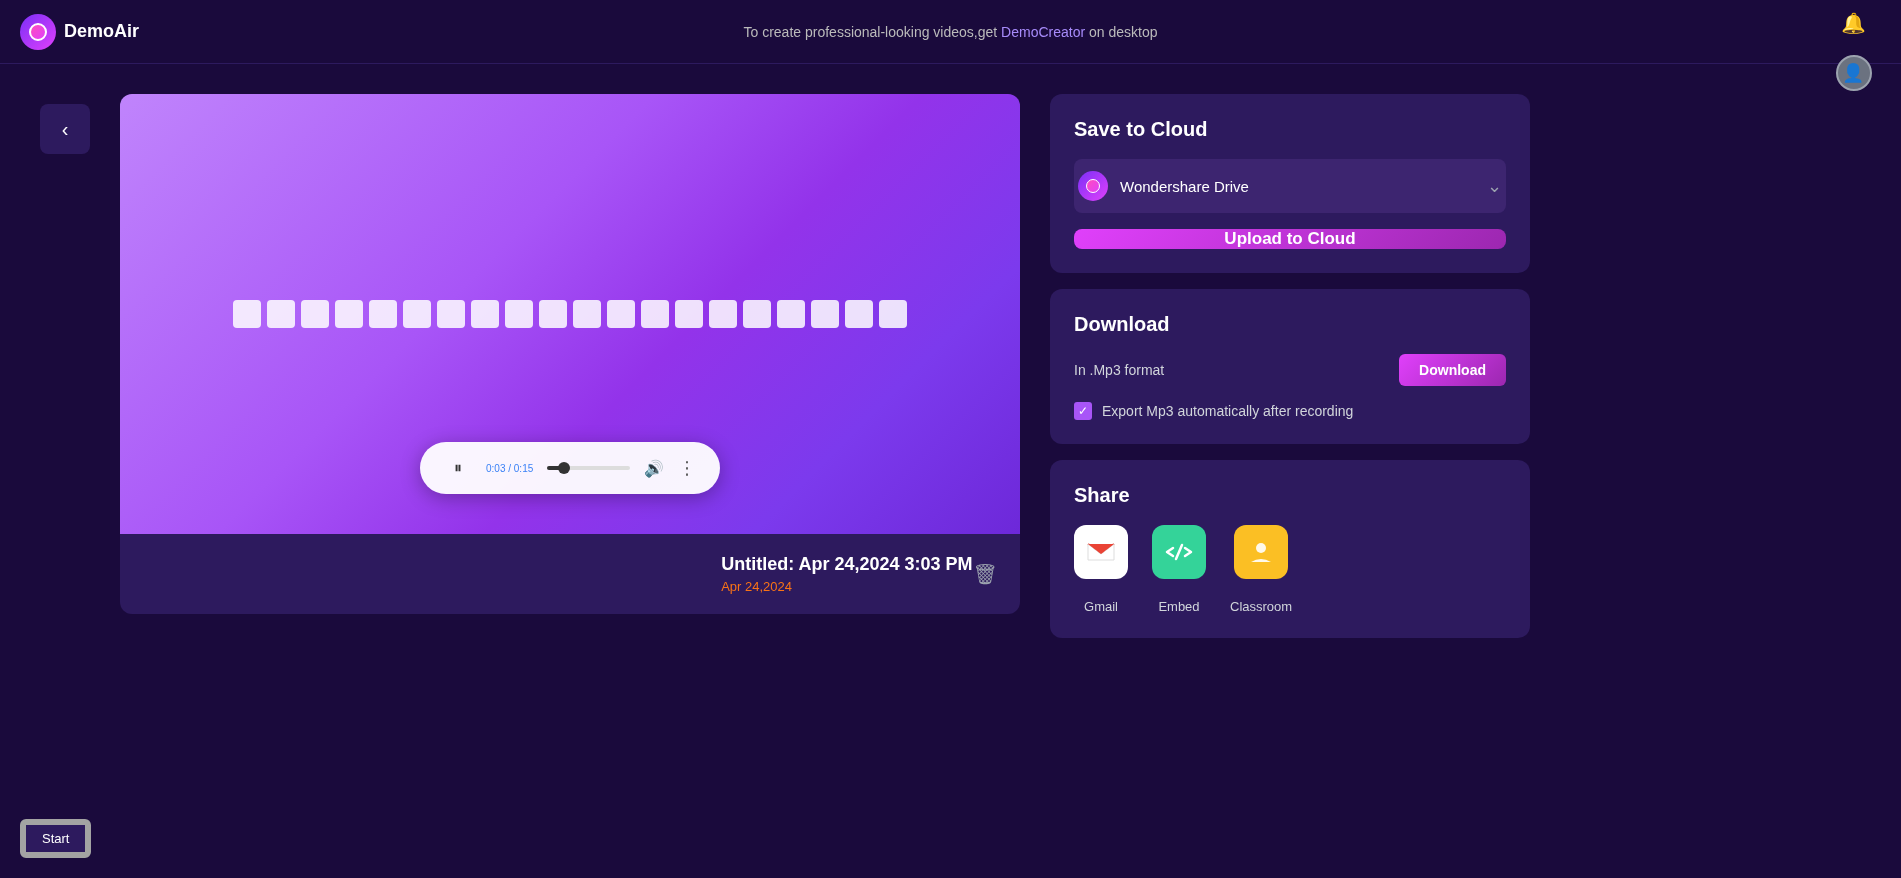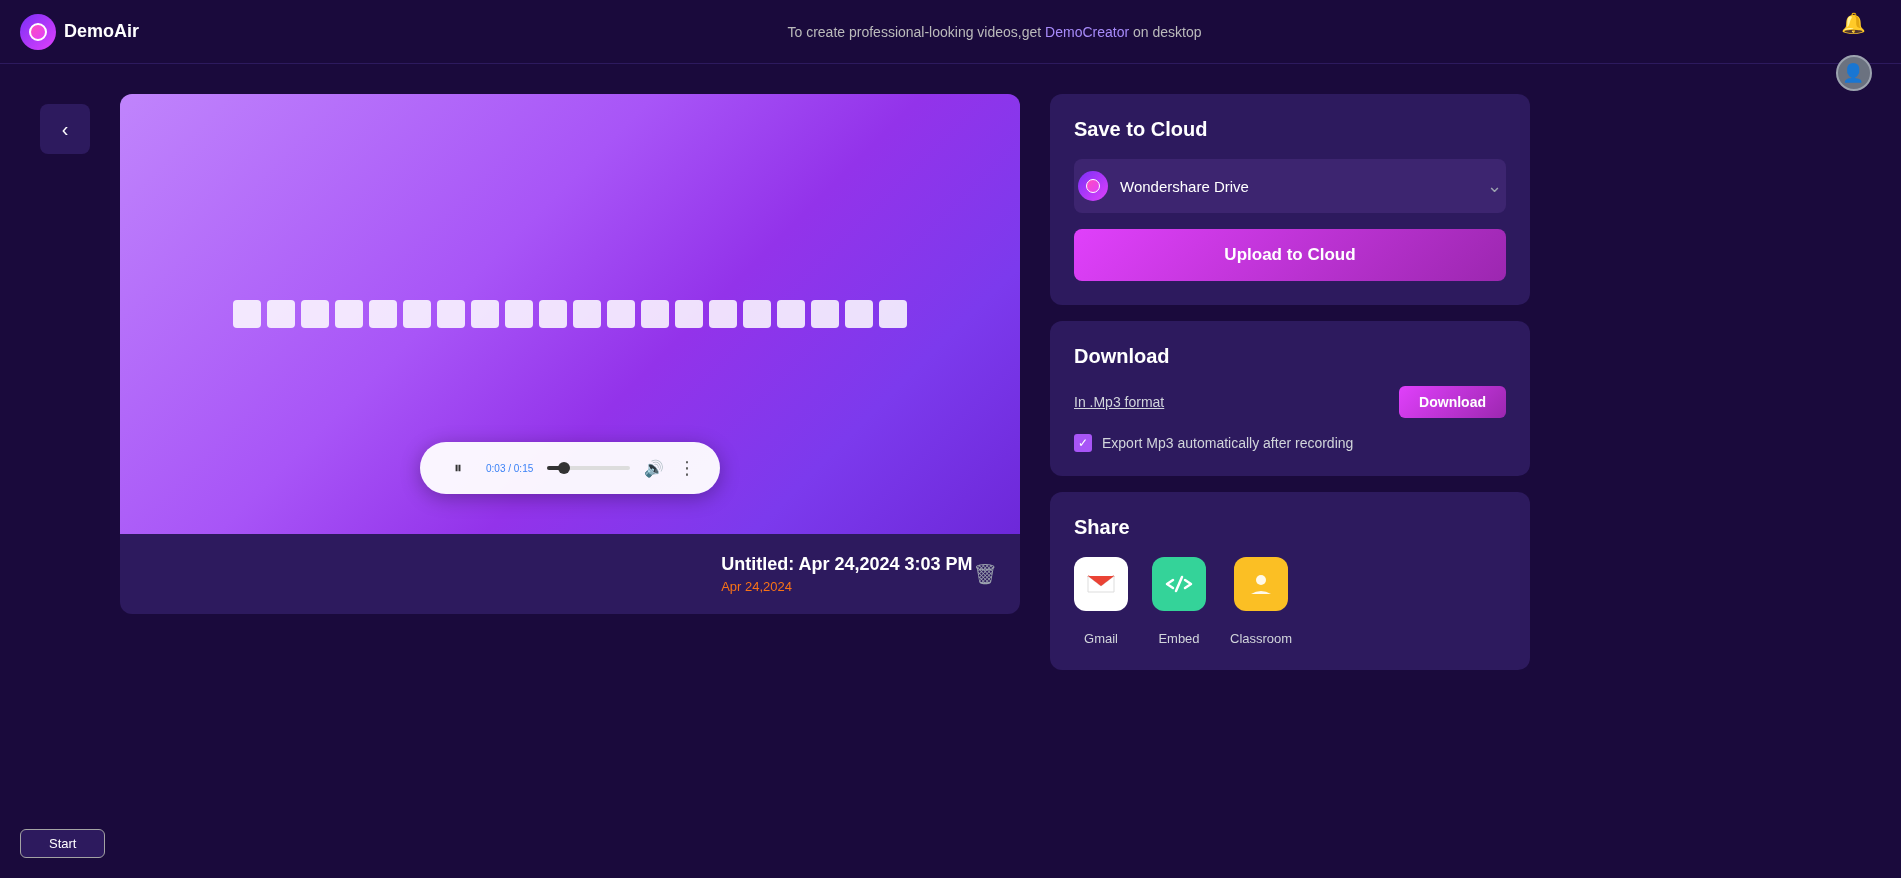--- a/index.html
+++ b/index.html
@@ -47,21 +47,20 @@
       font-size: 18px;
       font-weight: 700;
       color: #fff;
     }
     .header-center {
       position: absolute;
       left: 50%;
       transform: translateX(-50%);
       font-size: 14px;
       color: #bbb;
-      margin-left: 44px;
     }
     .header-center a {
       color: #a78bfa;
       text-decoration: none;
     }
     .header-right {
       margin-left: auto;
       display: flex;
       align-items: center;
       gap: 20px;
@@ -297,42 +296,40 @@
       color: #fff;
       font-weight: 500;
     }
     .chevron-down {
       color: #9ca3af;
       font-size: 18px;
     }
 
     .upload-btn {
       width: 100%;
-      padding: 16px;
       background: linear-gradient(135deg, #e040fb, #9c27b0);
       border: none;
       border-radius: 8px;
       color: #fff;
       font-size: 17px;
       font-weight: 600;
       cursor: pointer;
       text-align: center;
     }
 
     
     .download-header {
       display: flex;
       align-items: center;
       justify-content: space-between;
       margin-bottom: 16px;
     }
     .format-text {
       font-size: 14px;
       color: #d1d5db;
-      text-decoration: underline;
     }
     .download-btn {
       background: linear-gradient(135deg, #e040fb, #9c27b0);
       border: none;
       border-radius: 6px;
       color: #fff;
       font-size: 14px;
       font-weight: 600;
       padding: 8px 20px;
       cursor: pointer;
@@ -391,25 +388,25 @@
       font-size: 13px;
       color: #d1d5db;
     }
 
     
     .start-btn {
       position: fixed;
       bottom: 20px;
       left: 20px;
       background: #2d1a5e;
-      border: 1px solid #a3a3a3;
+      border: 6px solid #a3a3a3;
       border-radius: 6px;
       color: #fff;
       font-size: 13px;
-      padding: 6px 28px;
+      padding: 6px 16px;
       cursor: pointer;
     }
   </style>
 </head>
 <body>
 
 <header class="header">
   <div class="header-logo">
     <div class="logo-icon">
       <div class="logo-inner"></div>

